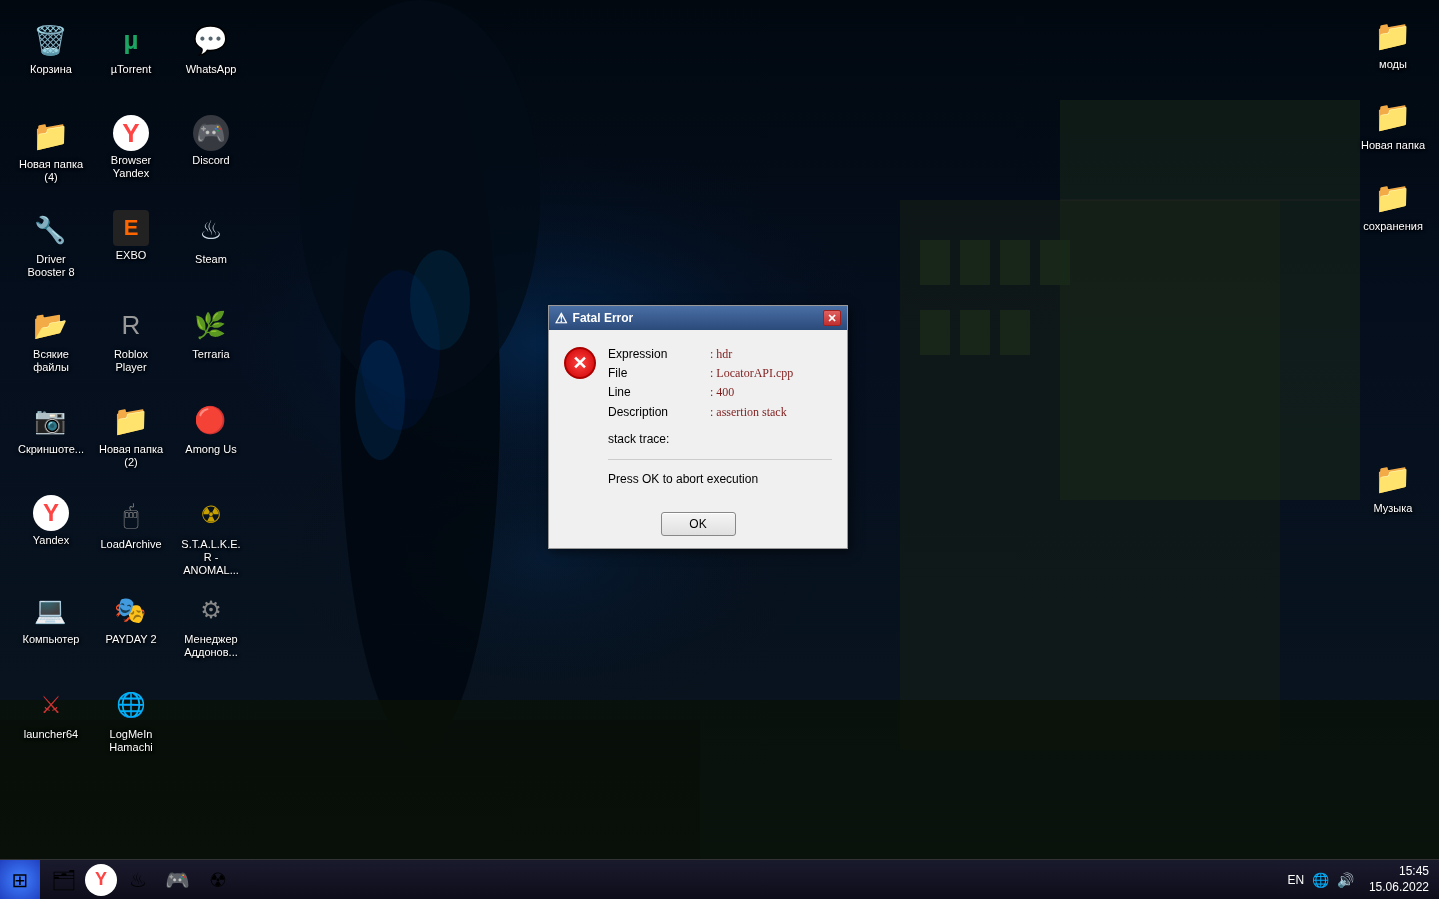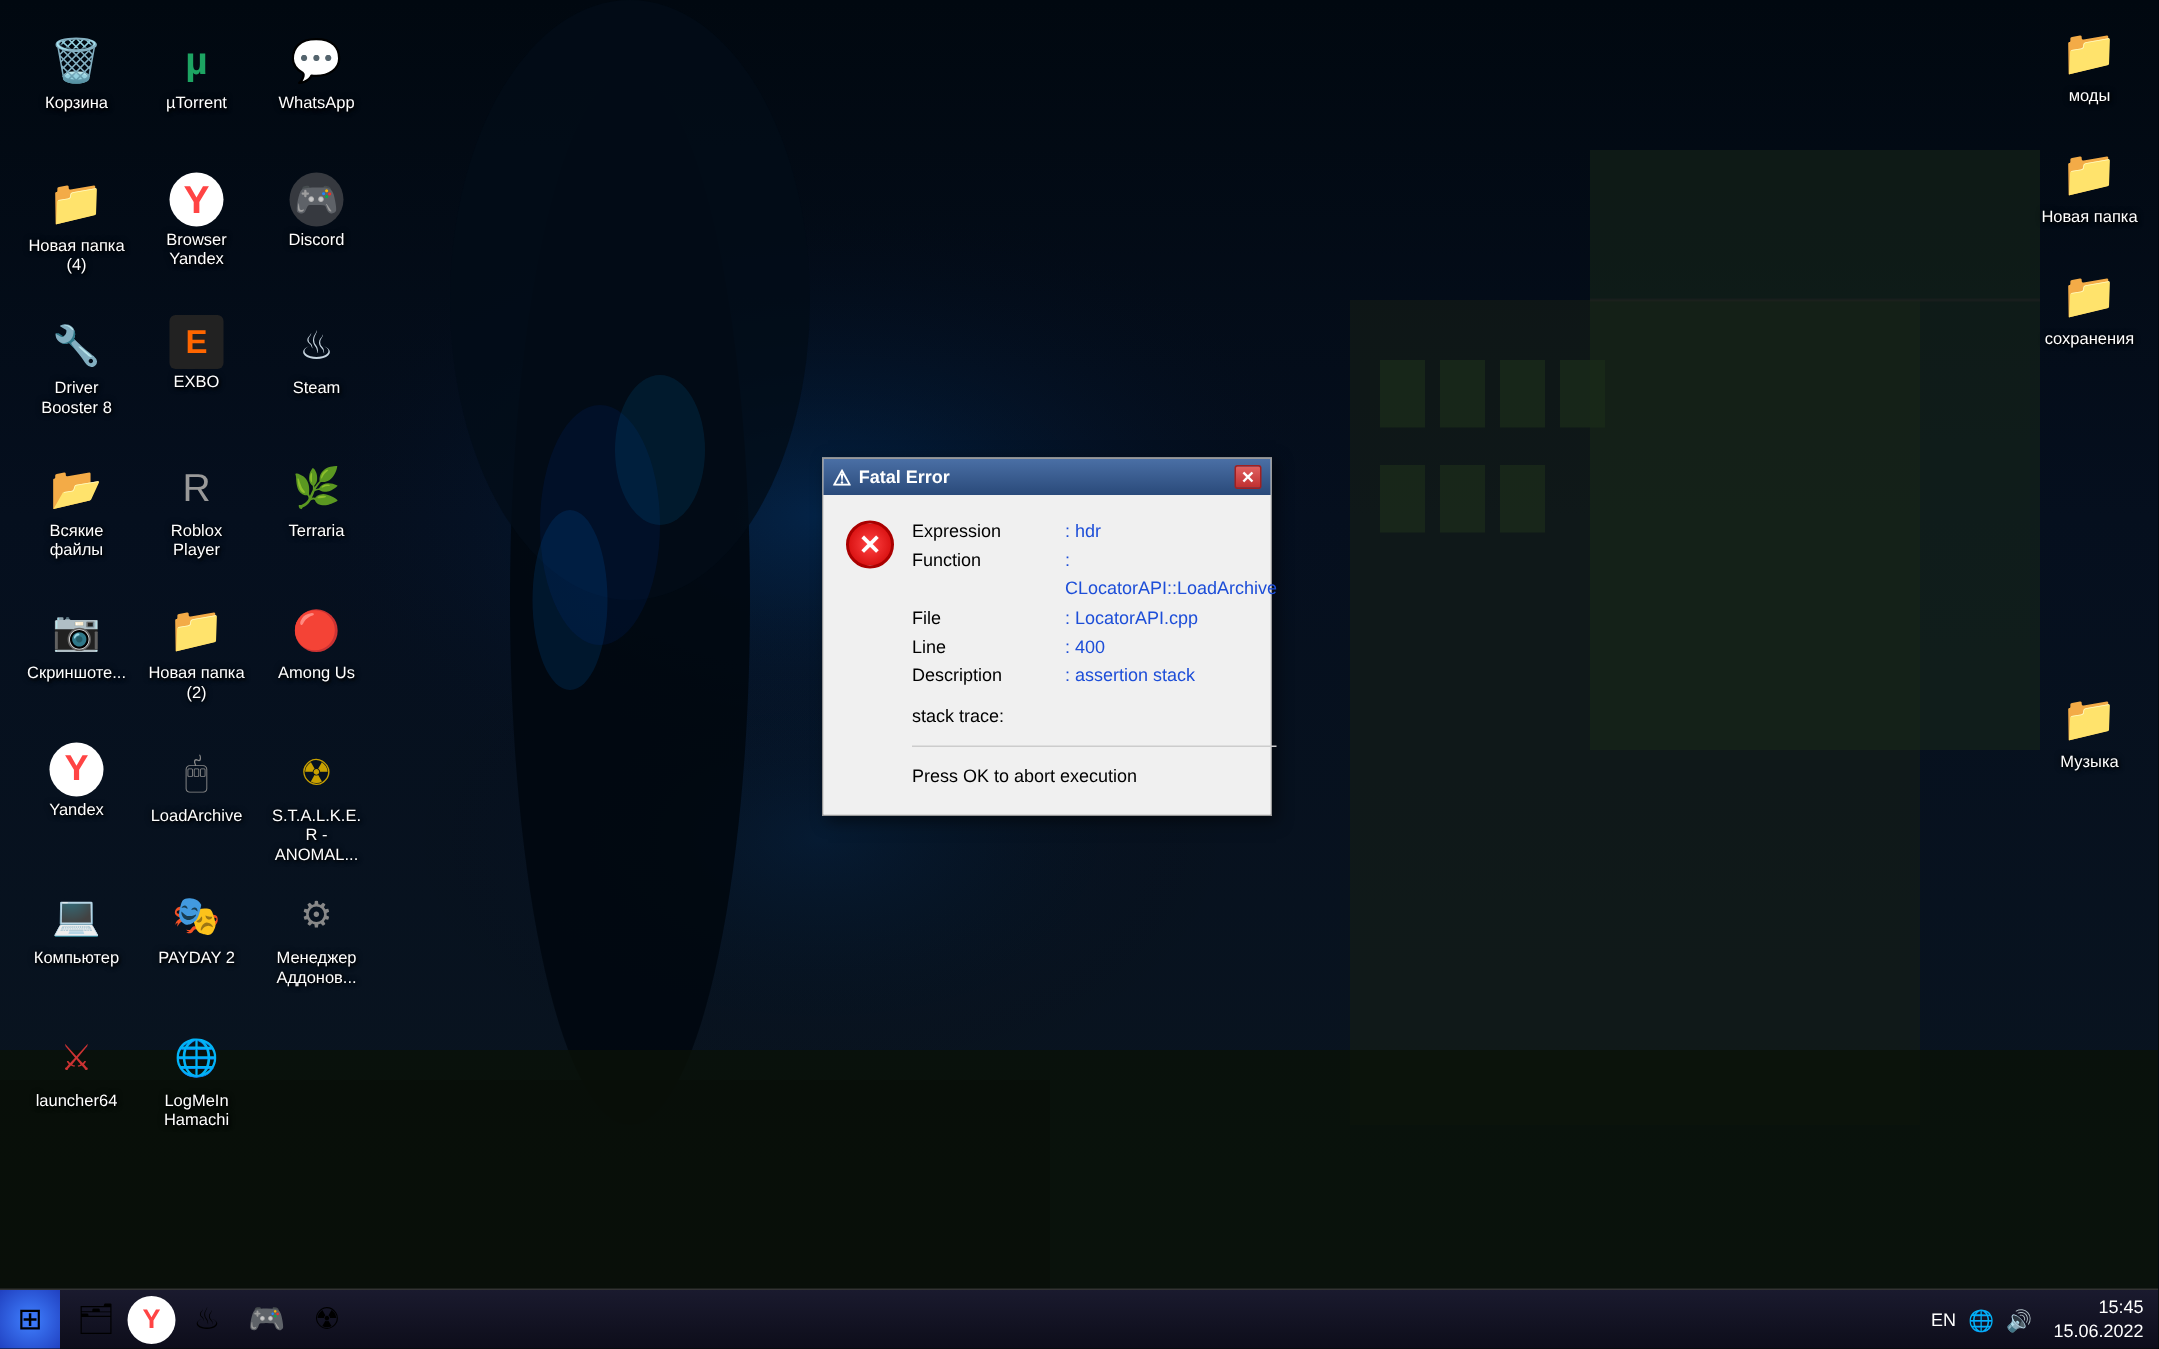--- a/index.html
+++ b/index.html
@@ -269,21 +269,22 @@
       display: flex;
       gap: 22px;
     }
 
     .dialog-key {
       min-width: 80px;
       color: #000;
     }
 
     .dialog-value {
-      color: #1d4ed8;
+      color: #7f1d1d;
+      font-family: Liberation Serif, serif;
     }
 
     .dialog-separator {
       border: none;
       border-top: 1px solid #ccc;
       margin: 10px 0;
     }
 
     .dialog-footer {
       display: flex;
@@ -500,42 +501,41 @@
     <div class="dialog-content">
       <div class="error-icon-container">
         <div class="error-icon">✕</div>
       </div>
       <div class="dialog-text">
         <div class="dialog-row">
           <span class="dialog-key">Expression</span>
           <span class="dialog-value">: hdr</span>
         </div>
         <div class="dialog-row">
-          <span class="dialog-key">Function</span>
-          <span class="dialog-value">: CLocatorAPI::LoadArchive</span>
-        </div>
-        <div class="dialog-row">
           <span class="dialog-key">File</span>
           <span class="dialog-value">: LocatorAPI.cpp</span>
         </div>
         <div class="dialog-row">
           <span class="dialog-key">Line</span>
           <span class="dialog-value">: 400</span>
         </div>
         <div class="dialog-row">
           <span class="dialog-key">Description</span>
           <span class="dialog-value">: assertion stack</span>
         </div>
         <div style="margin-top:8px;">stack trace:</div>
         <hr class="dialog-separator">
         <div>Press OK to abort execution</div>
       </div>
     </div>
   </div>
 
+  <div class="dialog-footer">
+    <button class="ok-button">OK</button>
+  </div>
 </div>
 
 <div id="taskbar">
   <div class="taskbar-start">
     <span>⊞</span>
   </div>
 
   <div class="taskbar-apps">
     <div class="taskbar-app">
       <span>🗂</span>

